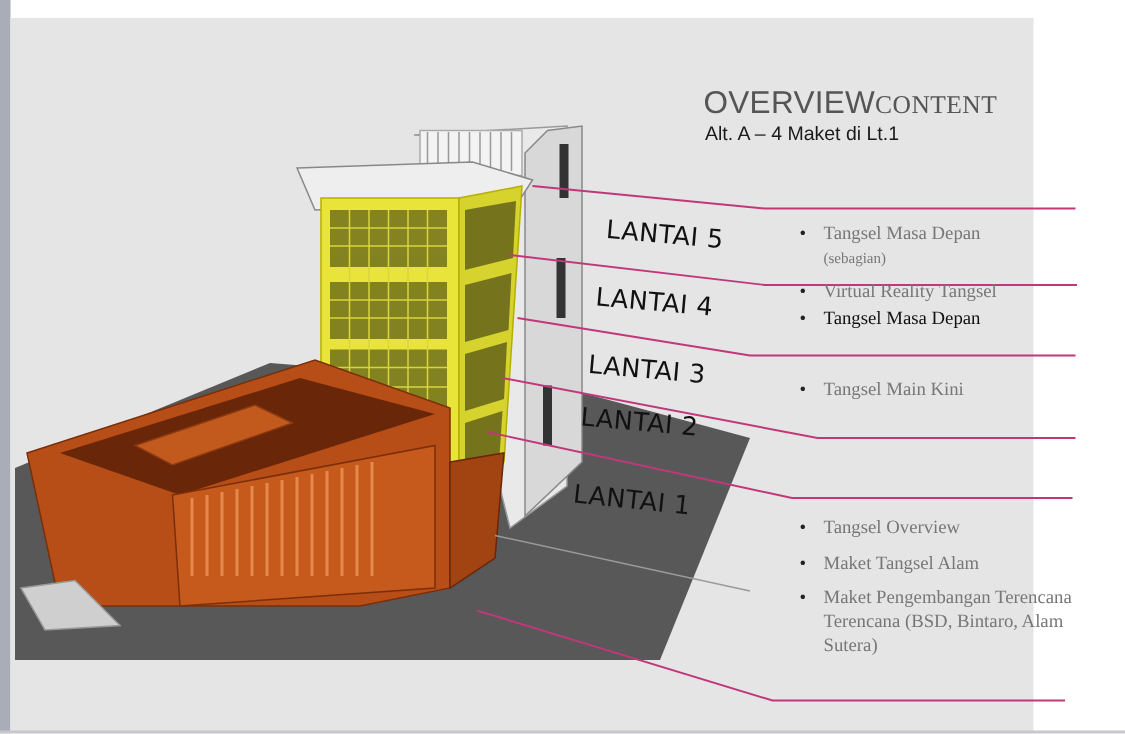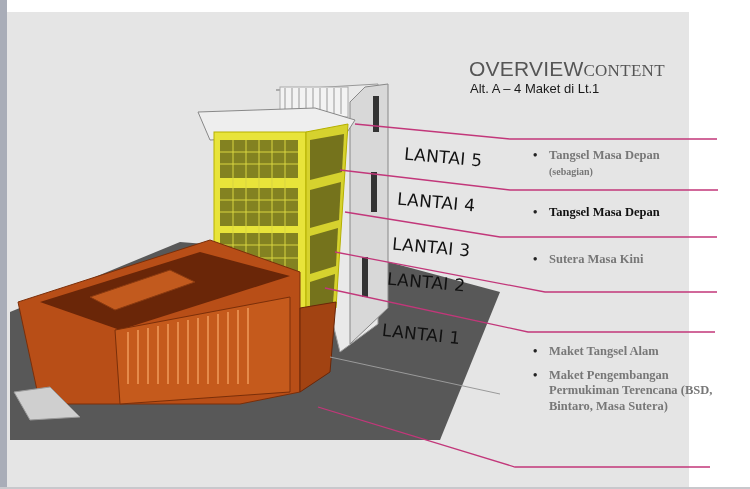--- a/index.html
+++ b/index.html
@@ -6,21 +6,21 @@
   body { width: 750px; height: 489px; overflow: hidden; background: #ffffff; position: relative; font-family: "Liberation Serif", serif; }
   .left-bar { position: absolute; left: 0; top: 0; width: 7px; height: 489px; background: #a9adb8; }
   .bottom-bar { position: absolute; left: 0; bottom: 0; width: 750px; height: 2px; background: #c8c8cc; }
   .slide { position: absolute; left: 7px; top: 12px; width: 682px; height: 487px; background: #e5e5e5; }
   svg.scene { position: absolute; left: 0; top: 0; }
   .title { position: absolute; left: 462px; top: 46px; font-family: "Liberation Sans", sans-serif; color: #555; line-height: 1; white-space: nowrap; }
   .title .big { font-size: 21px; letter-spacing: 0.2px; }
   .title .small { font-size: 17px; font-family: "Liberation Serif", serif; letter-spacing: 0.3px; }
   .subtitle { position: absolute; left: 463px; top: 69px; font-family: "Liberation Sans", sans-serif; font-size: 13px; color: #1a1a1a; white-space: nowrap; text-align: right; }
   .floor-label { position: absolute; font-family: "DejaVu Sans", sans-serif; font-size: 17px; color: #111; white-space: nowrap; letter-spacing: 0.3px; }
-  .bullets { position: absolute; margin: 0; padding: 0; list-style: none; font-size: 12.5px; line-height: 1.25; font-weight: bold; }
+  .bullets { position: absolute; margin: 0; padding: 0; list-style: none; font-size: 12.5px; line-height: 1.25; }
   .bullets li { position: relative; padding-left: 16px; margin-bottom: 8px; }
   .bullets li::before { content: "•"; position: absolute; left: 0; top: 0; color: #222; }
   .grey { color: #777; }
   .dark { color: #111; }
   .note { font-size: 10px; }
 </style>
 </head>
 <body>
 
 <div class="left-bar"></div>
@@ -123,26 +123,28 @@
   <div class="subtitle">Alt. A – 4 Maket di Lt.1</div>
 
   <div class="floor-label" style="left:397px; top:135px; transform:rotate(5deg);">LANTAI 5</div>
   <div class="floor-label" style="left:390px; top:180px; transform:rotate(5deg);">LANTAI 4</div>
   <div class="floor-label" style="left:385px; top:225px; transform:rotate(5deg);">LANTAI 3</div>
   <div class="floor-label" style="left:380px; top:260px; transform:rotate(5deg);">LANTAI 2</div>
   <div class="floor-label" style="left:375px; top:312px; transform:rotate(6deg);">LANTAI 1</div>
 
   <ul class="bullets" style="left:526px; top:136px;">
     <li class="grey"><span>Tangsel Masa Depan</span> <span class="note">(sebagian)</span></li>
+    <li class="grey"><span>Virtual Reality Tangsel</span></li>
   </ul>
   <ul class="bullets" style="left:526px; top:193px;">
     <li class="dark"><span>Tangsel Masa Depan</span></li>
   </ul>
   <ul class="bullets" style="left:526px; top:240px;">
-    <li class="grey"><span>Sutera Masa Kini</span></li>
+    <li class="grey"><span>Tangsel Main Kini</span></li>
   </ul>
   <ul class="bullets" style="left:526px; top:332px; width:200px;">
+    <li class="grey"><span>Tangsel Overview</span></li>
     <li class="grey"><span>Maket Tangsel Alam</span></li>
-    <li class="grey"><span>Maket Pengembangan Permukiman Terencana (BSD, Bintaro, Masa Sutera)</span></li>
+    <li class="grey"><span>Maket Pengembangan Terencana Terencana (BSD, Bintaro, Alam Sutera)</span></li>
   </ul>
 </div>
 
 <div class="bottom-bar"></div>
 
 </body></html>

